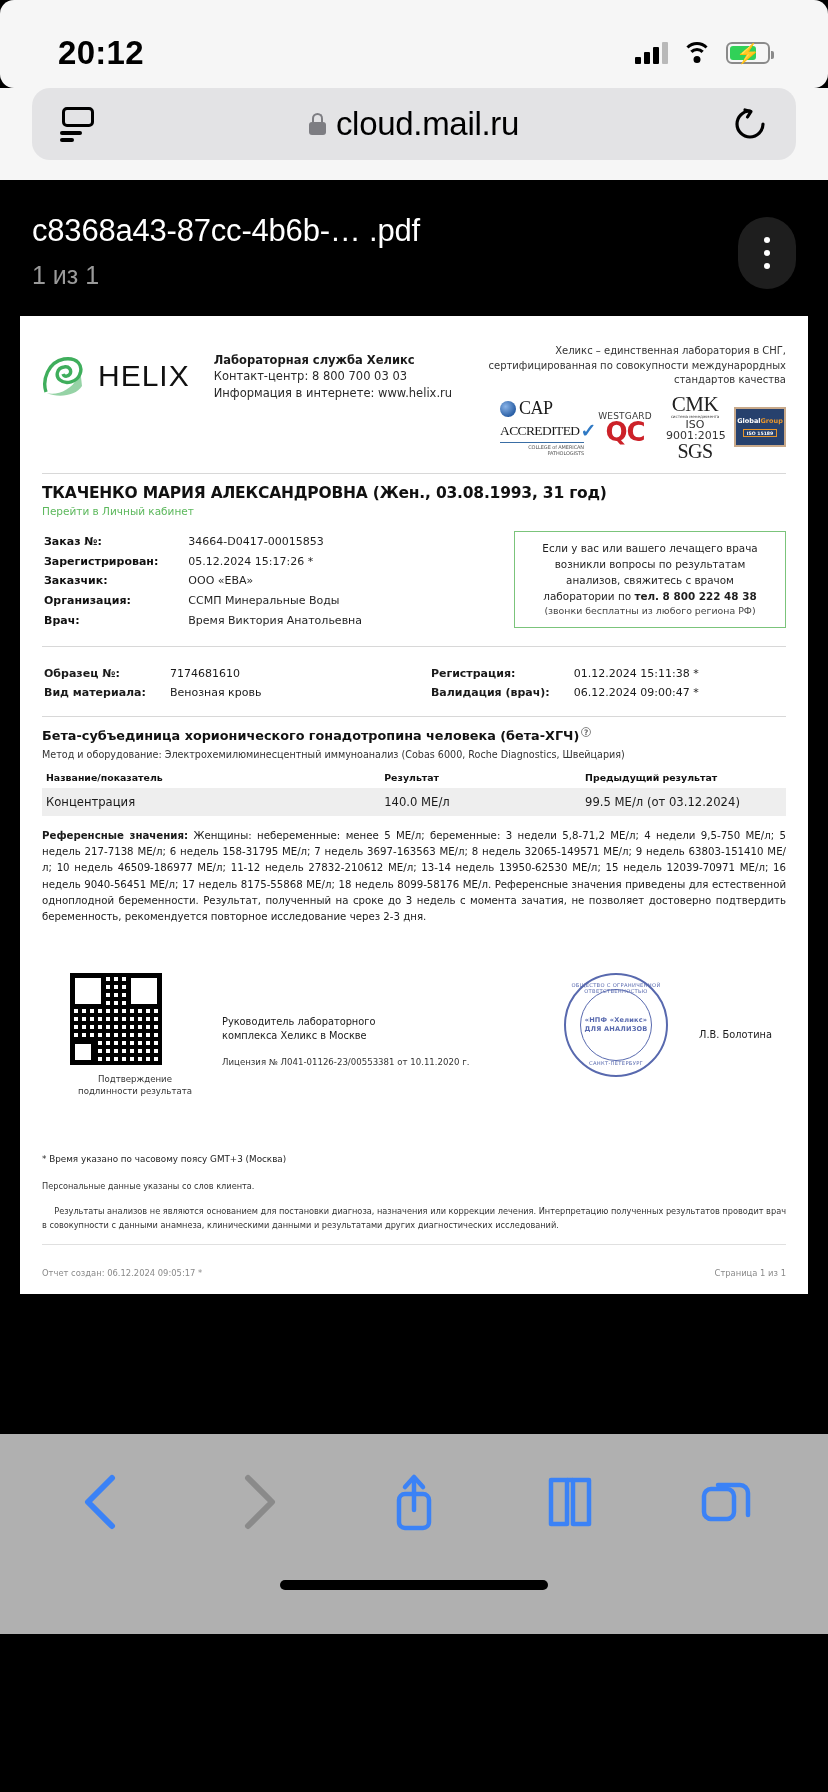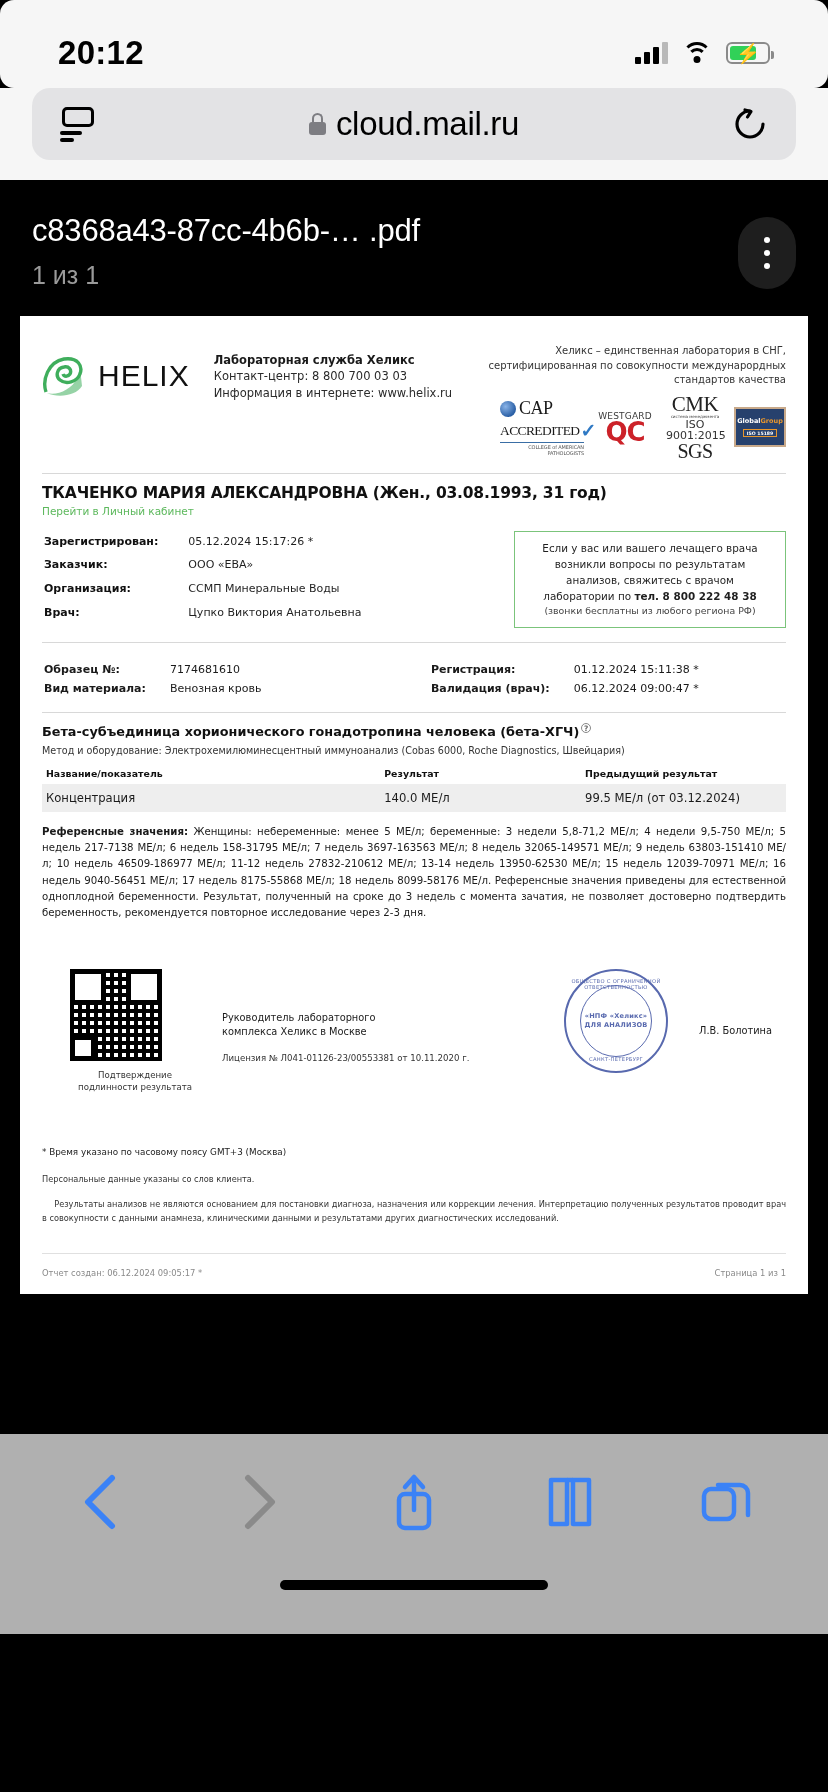--- a/index.html
+++ b/index.html
@@ -246,21 +246,21 @@
   .stamp-arc-top, .stamp-arc-bot {
     position:absolute; left:0; right:0; text-align:center; font-size:5.2px; letter-spacing:0.3px;
   }
   .stamp-arc-top { top: 7px; }
   .stamp-arc-bot { bottom: 9px; }
 
   
   .doc-footer { position:absolute; left: 22px; right: 22px; bottom: 16px; }
   .foot-note { font-size: 8.8px; color:#222; line-height:1.6; }
   .foot-note.sm { font-size: 8.2px; color:#333; margin-top: 10px;}
-  .foot-line { border-top:1px solid #e0e0e0; margin-top: 28px; padding-top: 14px;
+  .foot-line { border-top:1px solid #e0e0e0; margin-top: 12px; padding-top: 23px;
     display:flex; justify-content:space-between; font-size: 8.4px; color:#8a8a8a;text-align:right; }
 
   
   .bottom-pad { background:#000; height: 26px; }
   .toolbar {
     height: 136px; background:#b0b0b0;
     display:flex; align-items:center; justify-content:space-around;
     padding: 0 24px;
   }
   .tb-btn { width: 76px; height: 76px; display:flex; align-items:center; justify-content:center; }
@@ -379,35 +379,39 @@
     </div>
 
     <div class="hr"></div>
 
     <div class="patient-name">ТКАЧЕНКО МАРИЯ АЛЕКСАНДРОВНА (Жен., 03.08.1993, 31 год)</div>
     <div class="patient-link">Перейти в Личный кабинет</div>
 
     <div class="info-wrap">
       <table class="info-table">
         <tbody>
+            <tr>
+              <td>Заказ №:</td>
+              <td>34664-D0417-00015853</td>
+            </tr>
         <tr>
               <td>Зарегистрирован:</td>
               <td>05.12.2024 15:17:26 *</td>
             </tr>
         <tr>
               <td>Заказчик:</td>
               <td>ООО «ЕВА»</td>
             </tr>
         <tr>
               <td>Организация:</td>
               <td>ССМП Минеральные Воды</td>
             </tr>
         <tr>
               <td>Врач:</td>
-              <td>Цупко Виктория Анатольевна</td>
+              <td>Время Виктория Анатольевна</td>
             </tr>
       </tbody>
         </table>
 
       <div class="note-box">
         <div>Если у вас или вашего лечащего врача</div>
         <div>возникли вопросы по результатам</div>
         <div>анализов, свяжитесь с врачом</div>
         <div><span>лаборатории по </span><b>тел. 8 800 222 48 38</b></div>
         <div class="note-small">(звонки бесплатны из любого региона РФ)</div>

